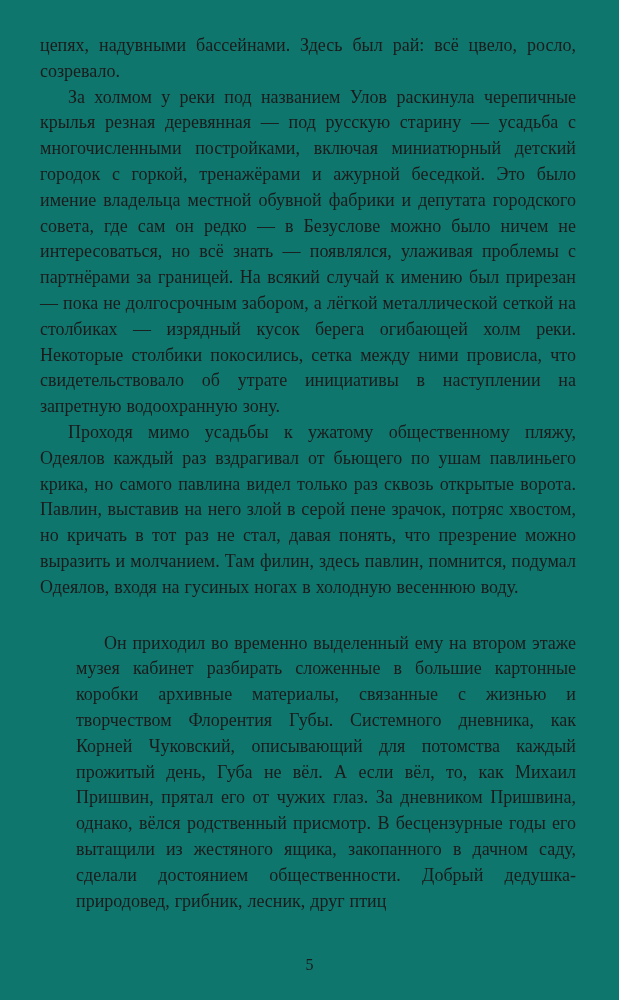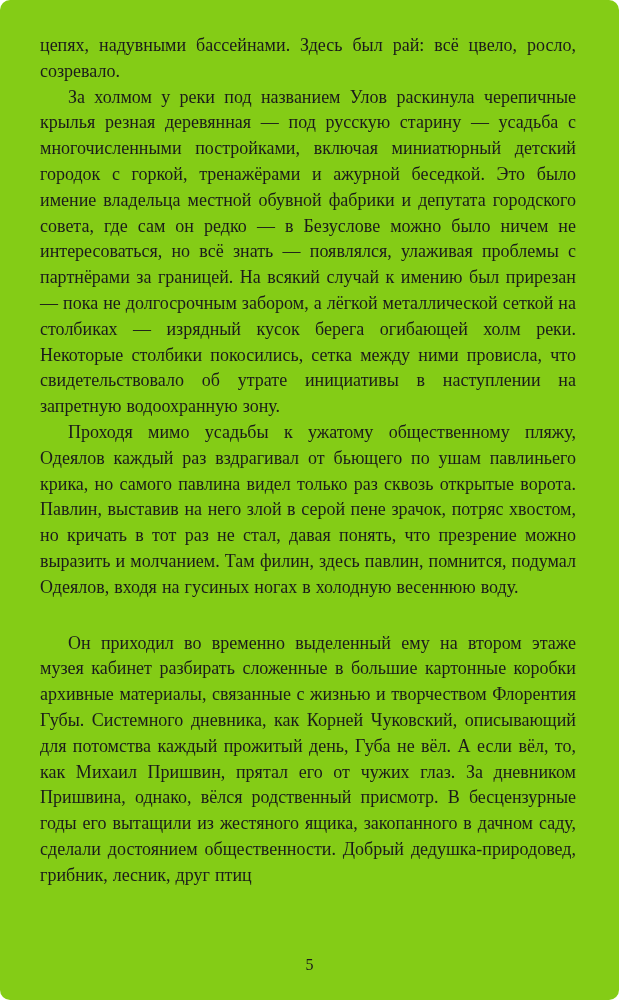--- a/index.html
+++ b/index.html
@@ -4,25 +4,24 @@
 <style>
   html, body {
     margin: 0;
     padding: 0;
     background: #ffffff;
   }
   .page {
     position: relative;
     width: 619px;
     height: 1000px;
-    background: #84cc16;
+    background: #0f766e;
     overflow: hidden;
     font-family: "Liberation Serif", "DejaVu Serif", serif;
     color: #1b1b1b;
-    border-radius: 10px;
   }
   .text-block {
     position: absolute;
     top: 33px;
     left: 40px;
     width: 536px;
   }
   .text-block p {
     margin: 0;
     font-size: 18px;
@@ -30,20 +29,21 @@
     text-align: justify;
     hyphens: auto;
     -webkit-hyphens: auto;
     word-spacing: 0.5px;
   }
   .text-block p.indent {
     text-indent: 28px;
   }
   .text-block p.section-break {
     margin-top: 30px;
+    margin-left: 36px;
   }
   .page-number {
     position: absolute;
     bottom: 26px;
     left: 0;
     right: 0;
     text-align: center;
     font-size: 16px;
     line-height: 18px;
     color: #1b1b1b;

